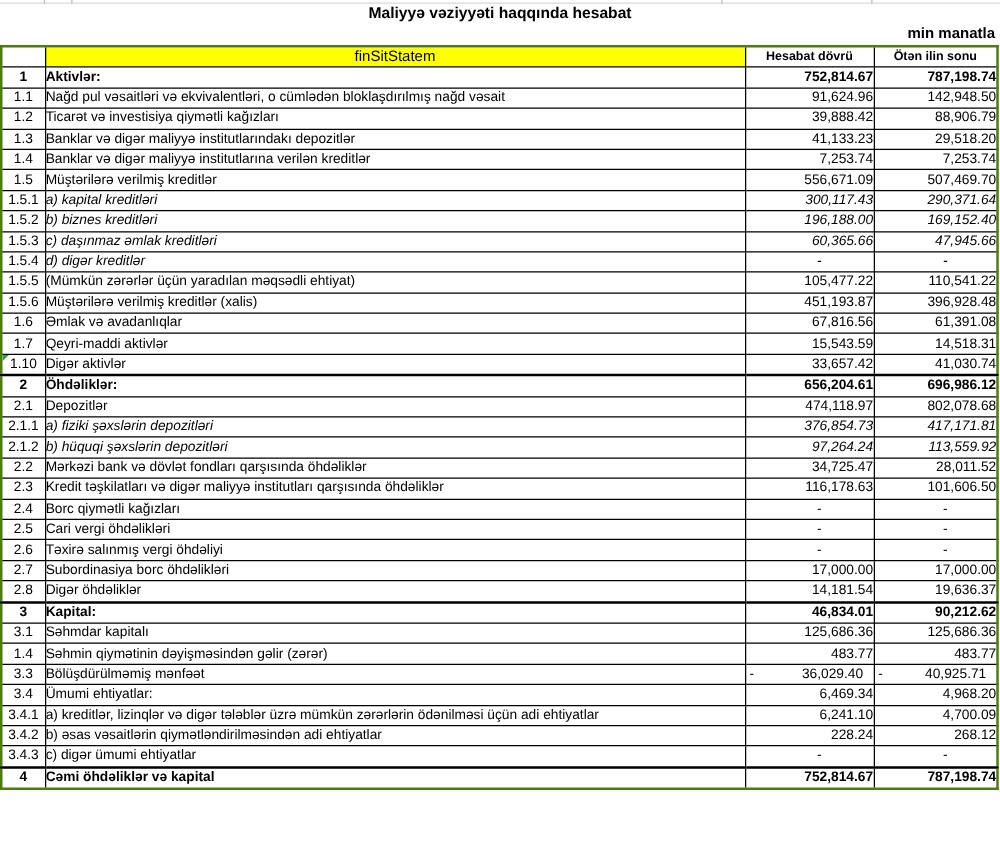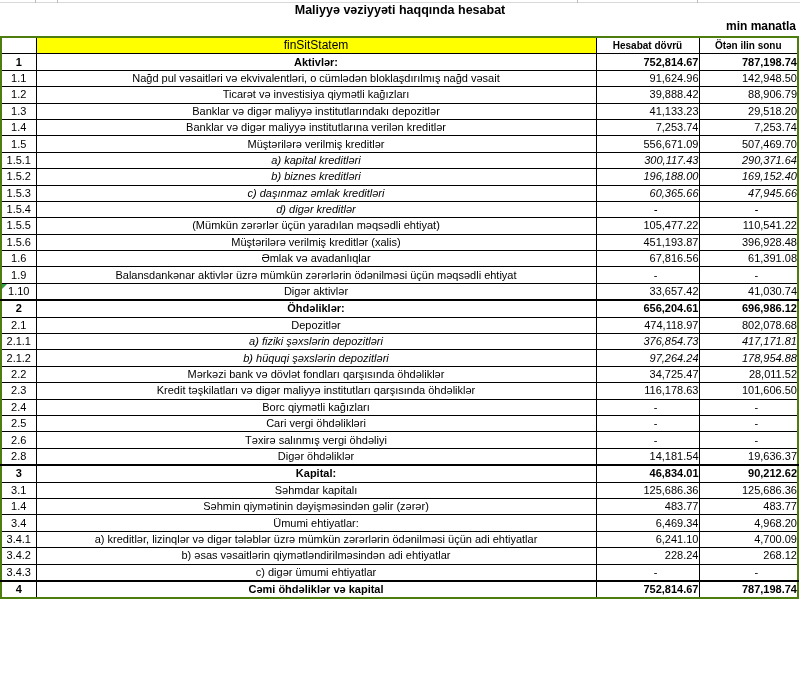--- a/index.html
+++ b/index.html
@@ -44,21 +44,21 @@
     overflow: hidden;
     white-space: nowrap;
     vertical-align: middle;
   }
   thead th { border-bottom: 2px solid #000; font-weight: bold; text-align: center; font-size: 10px; }
   thead th.name-hdr { background: var(--header-yellow, #FFFF00); font-weight: normal; font-size: 12px; }
   tr.section td { border-top: 2px solid #000; }
   tr.bold td { font-weight: bold; }
   tr.italic td.label, tr.italic td.val { font-style: italic; }
   td.num { text-align: center; position: relative; }
-  td.label { text-align: center; padding-left: 7px; }
+  td.label { text-align: left; padding-left: 7px; }
   td.val { text-align: right; padding-right: 8px; }
   td.val.dash { text-align: center; padding-right: 0; padding-left: 16px; }
   td.val.neg { padding-right: 0; }
   .negwrap { display:flex; justify-content:space-between; align-items:center; padding-left:3px; padding-right:8px; }
   td.flag::before {
     content:''; position:absolute; left:0; top:0; width:0; height:0;
     border-top: 5px solid var(--flag-green, #2f9e44);
     border-right: 5px solid transparent;
   }
 </style>
@@ -164,24 +164,24 @@
           <td class="val">451,193.87</td>
           <td class="val">396,928.48</td>
         </tr>
         <tr>
           <td class="num">1.6</td>
           <td class="label">Əmlak və avadanlıqlar</td>
           <td class="val">67,816.56</td>
           <td class="val">61,391.08</td>
         </tr>
         <tr>
-          <td class="num">1.9</td>
-          <td class="label">Balansdankənar aktivlər üzrə mümkün zərərlərin ödənilməsi üçün məqsədli ehtiyat</td>
-          <td class="val dash">-</td>
-          <td class="val dash">-</td>
+          <td class="num">1.7</td>
+          <td class="label">Qeyri-maddi aktivlər</td>
+          <td class="val">15,543.59</td>
+          <td class="val">14,518.31</td>
         </tr>
         <tr>
           <td class="num flag">1.10</td>
           <td class="label">Digər aktivlər</td>
           <td class="val">33,657.42</td>
           <td class="val">41,030.74</td>
         </tr>
         <tr class="bold section">
           <td class="num">2</td>
           <td class="label">Öhdəliklər:</td>
@@ -197,21 +197,21 @@
         <tr class="italic">
           <td class="num">2.1.1</td>
           <td class="label">a) fiziki şəxslərin depozitləri</td>
           <td class="val">376,854.73</td>
           <td class="val">417,171.81</td>
         </tr>
         <tr class="italic">
           <td class="num">2.1.2</td>
           <td class="label">b) hüquqi şəxslərin depozitləri</td>
           <td class="val">97,264.24</td>
-          <td class="val">178,954.88</td>
+          <td class="val">113,559.92</td>
         </tr>
         <tr>
           <td class="num">2.2</td>
           <td class="label">Mərkəzi bank və dövlət fondları qarşısında öhdəliklər</td>
           <td class="val">34,725.47</td>
           <td class="val">28,011.52</td>
         </tr>
         <tr>
           <td class="num">2.3</td>
           <td class="label">Kredit təşkilatları və digər maliyyə institutları qarşısında öhdəliklər</td>
@@ -228,20 +228,26 @@
           <td class="num">2.5</td>
           <td class="label">Cari vergi öhdəlikləri</td>
           <td class="val dash">-</td>
           <td class="val dash">-</td>
         </tr>
         <tr>
           <td class="num">2.6</td>
           <td class="label">Təxirə salınmış vergi öhdəliyi</td>
           <td class="val dash">-</td>
           <td class="val dash">-</td>
+        </tr>
+        <tr>
+          <td class="num">2.7</td>
+          <td class="label">Subordinasiya borc öhdəlikləri</td>
+          <td class="val">17,000.00</td>
+          <td class="val">17,000.00</td>
         </tr>
         <tr>
           <td class="num">2.8</td>
           <td class="label">Digər öhdəliklər</td>
           <td class="val">14,181.54</td>
           <td class="val">19,636.37</td>
         </tr>
         <tr class="bold section">
           <td class="num">3</td>
           <td class="label">Kapital:</td>
@@ -254,20 +260,36 @@
           <td class="val">125,686.36</td>
           <td class="val">125,686.36</td>
         </tr>
         <tr>
           <td class="num">1.4</td>
           <td class="label">Səhmin qiymətinin dəyişməsindən gəlir (zərər)</td>
           <td class="val">483.77</td>
           <td class="val">483.77</td>
         </tr>
         <tr>
+          <td class="num">3.3</td>
+          <td class="label">Bölüşdürülməmiş mənfəət</td>
+          <td class="val neg">
+            <div class="negwrap">
+              <span>-</span>
+              <span>36,029.40</span>
+            </div>
+          </td>
+          <td class="val neg">
+            <div class="negwrap">
+              <span>-</span>
+              <span>40,925.71</span>
+            </div>
+          </td>
+        </tr>
+        <tr>
           <td class="num">3.4</td>
           <td class="label">Ümumi ehtiyatlar:</td>
           <td class="val">6,469.34</td>
           <td class="val">4,968.20</td>
         </tr>
         <tr>
           <td class="num">3.4.1</td>
           <td class="label">a) kreditlər, lizinqlər və digər tələblər üzrə mümkün zərərlərin ödənilməsi üçün adi ehtiyatlar</td>
           <td class="val">6,241.10</td>
           <td class="val">4,700.09</td>

